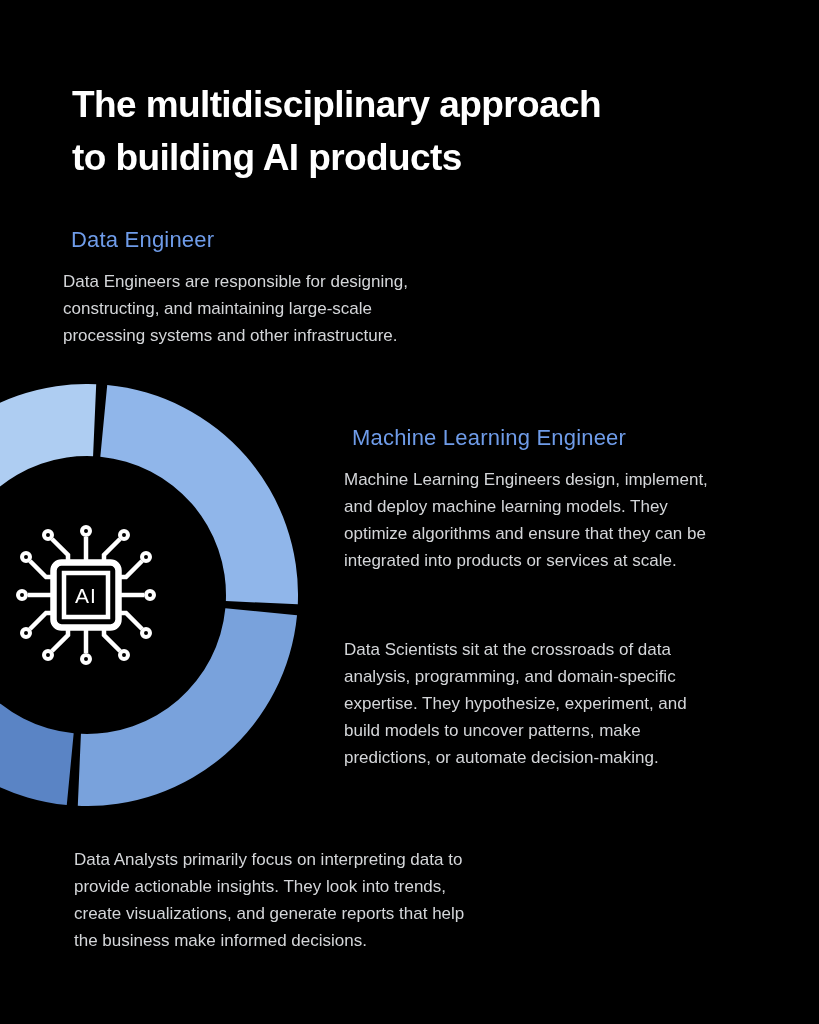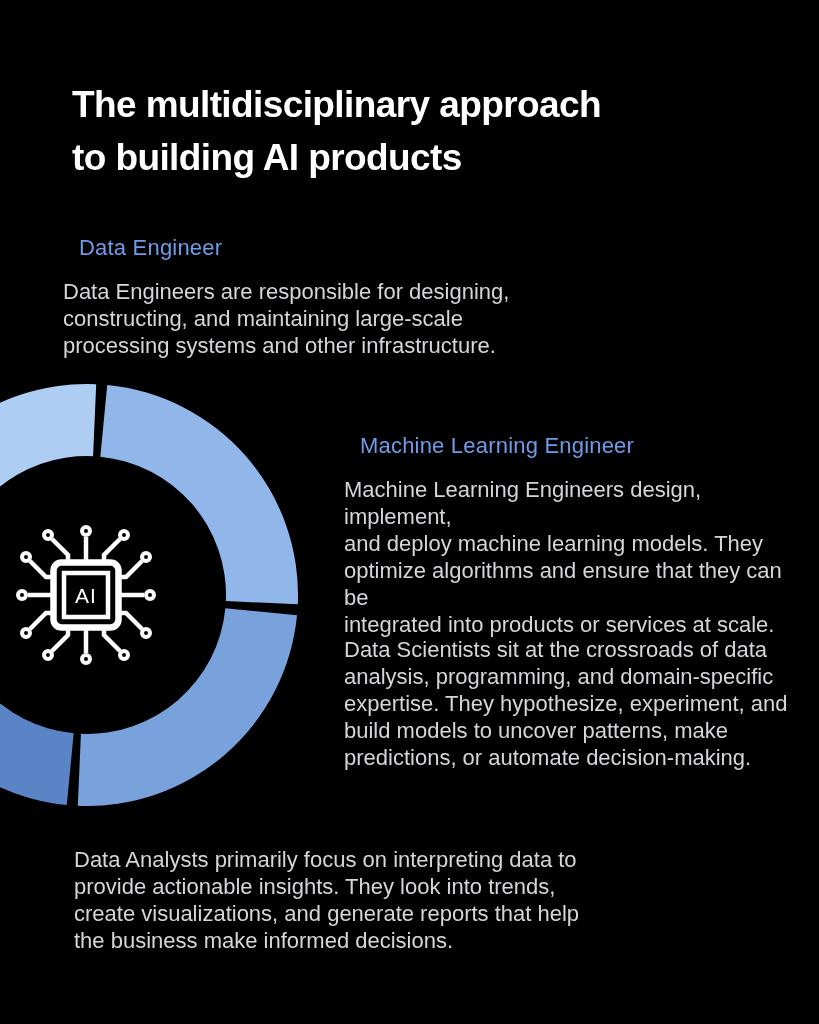--- a/index.html
+++ b/index.html
@@ -13,28 +13,28 @@
   .title {
     position: absolute; left: 64px; top: 70px;
     margin: 8px;
     font-size: 37px; font-weight: bold;
     line-height: 53px; letter-spacing: -0.6px;
     color: #ffffff;
     white-space: pre-line;
   }
   .sec { position: absolute; }
   .sec h2 {
-    margin: 16px;
+    margin: 8px;
     font-size: 22px; font-weight: 500;
     line-height: 28px; letter-spacing: 0.2px;
     color: var(--accent, #6f9ce9);
   }
   .sec p {
     margin: 14px 0 0 0;
-    font-size: 22px; line-height: 27px;
+    font-size: 17px; line-height: 27px;
     color: var(--body-text, #d4d6d9);
     white-space: pre-line;
   }
   #sec-de { left: 63px;  top: 218px; width: 460px; }
   #sec-ml { left: 344px; top: 416px; width: 460px; }
   #sec-ds { left: 344px; top: 622px; width: 460px; }
   #sec-da { left: 74px;  top: 832px; width: 510px; }
   #donut-chart { position: absolute; left: -124px; top: 384px; }
   #ai-chip-icon { position: absolute; left: 6px; top: 515px; }
   #ai-chip-icon .stroke { fill: none; stroke: #ffffff; }

